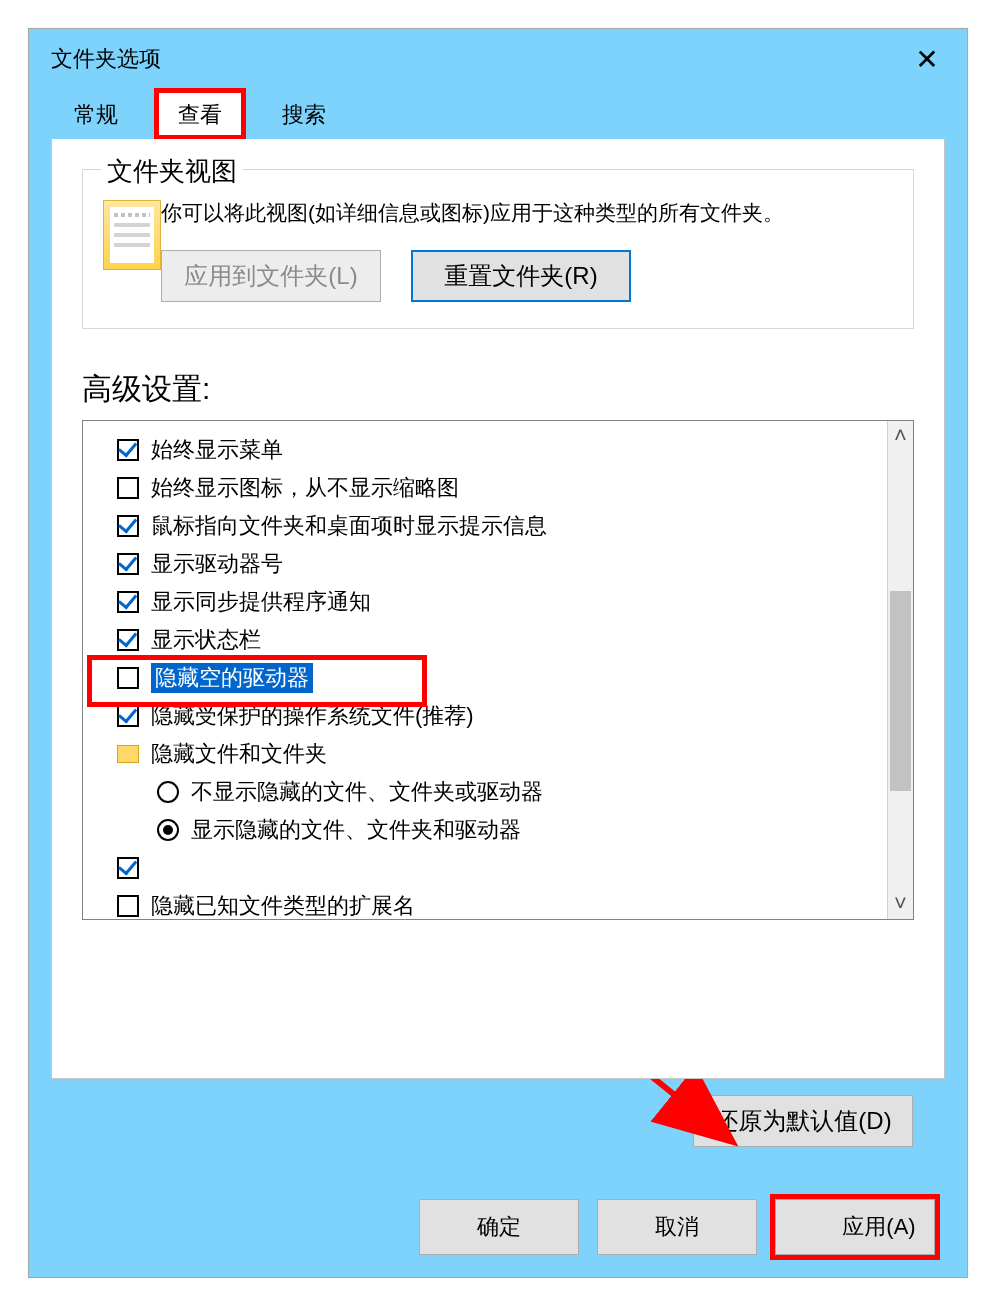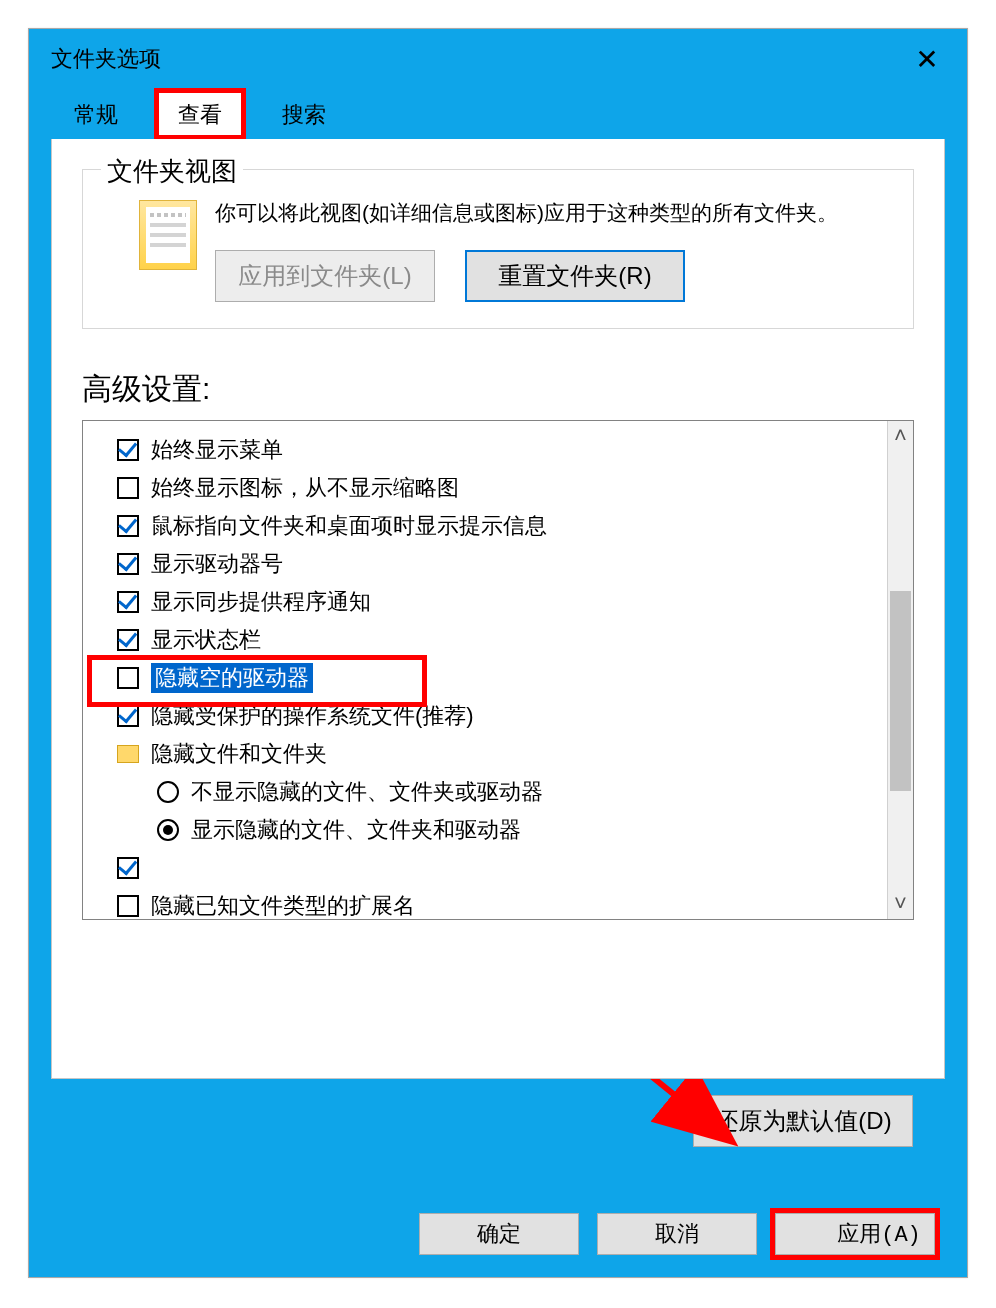--- a/index.html
+++ b/index.html
@@ -11,21 +11,21 @@
     color: #000;
   }
   .outer-frame {
     width: 996px; height: 1308px;
     padding: 28px;
     background: #fff;
     position: relative;
   }
   .dialog {
     width: 940px; height: 1250px;
-    background: #0ea5e9;
+    background: #7dd3fc;
     border: 1px solid #a8a8a8;
     position: relative;
     box-shadow: 0 0 2px rgba(0,0,0,.1);
   }
   
   .titlebar {
     height: 60px;
     display: flex; align-items: center;
     padding: 0 10px 0 22px;
   }
@@ -95,22 +95,20 @@
   }
   .group-legend {
     position: absolute;
     top: -16px; left: 18px;
     background: #fff;
     padding: 0 6px;
     font-size: 26px;
   }
   .group-body {
     display: flex;
-    gap: 18px;
-    margin-left: 36px;
   }
   .folder-thumb {
     width: 58px; height: 70px;
     background: linear-gradient(#ffe7a0,#ffd24a);
     border: 1px solid #e0b43b;
     position: relative;
     flex-shrink: 0;
     margin-top: 4px;
   }
   .folder-thumb::before {
@@ -224,21 +222,21 @@
   .restore-row {
     display:flex; justify-content:flex-end;
     margin-top: -4px;
   }
   .footer {
     position: absolute;
     left: 0; right: 0; bottom: 22px;
     display: flex; justify-content: flex-end;
     gap: 18px; padding-right: 32px;
   }
-  .footer .winbtn { min-width: 160px; height: 42px; font-size: 22px; font-family: Liberation Mono, monospace; }
+  .footer .winbtn { min-width: 160px; height: 56px; font-size: 22px; }
   .btn-highlight { outline: 5px solid #ff0000; outline-offset: 0; padding-left: 48px; }
   
   svg.annot {
     position: absolute;
     left: 0; top: 0;
     pointer-events: none;
   }
 </style>
 </head>
 <body>

